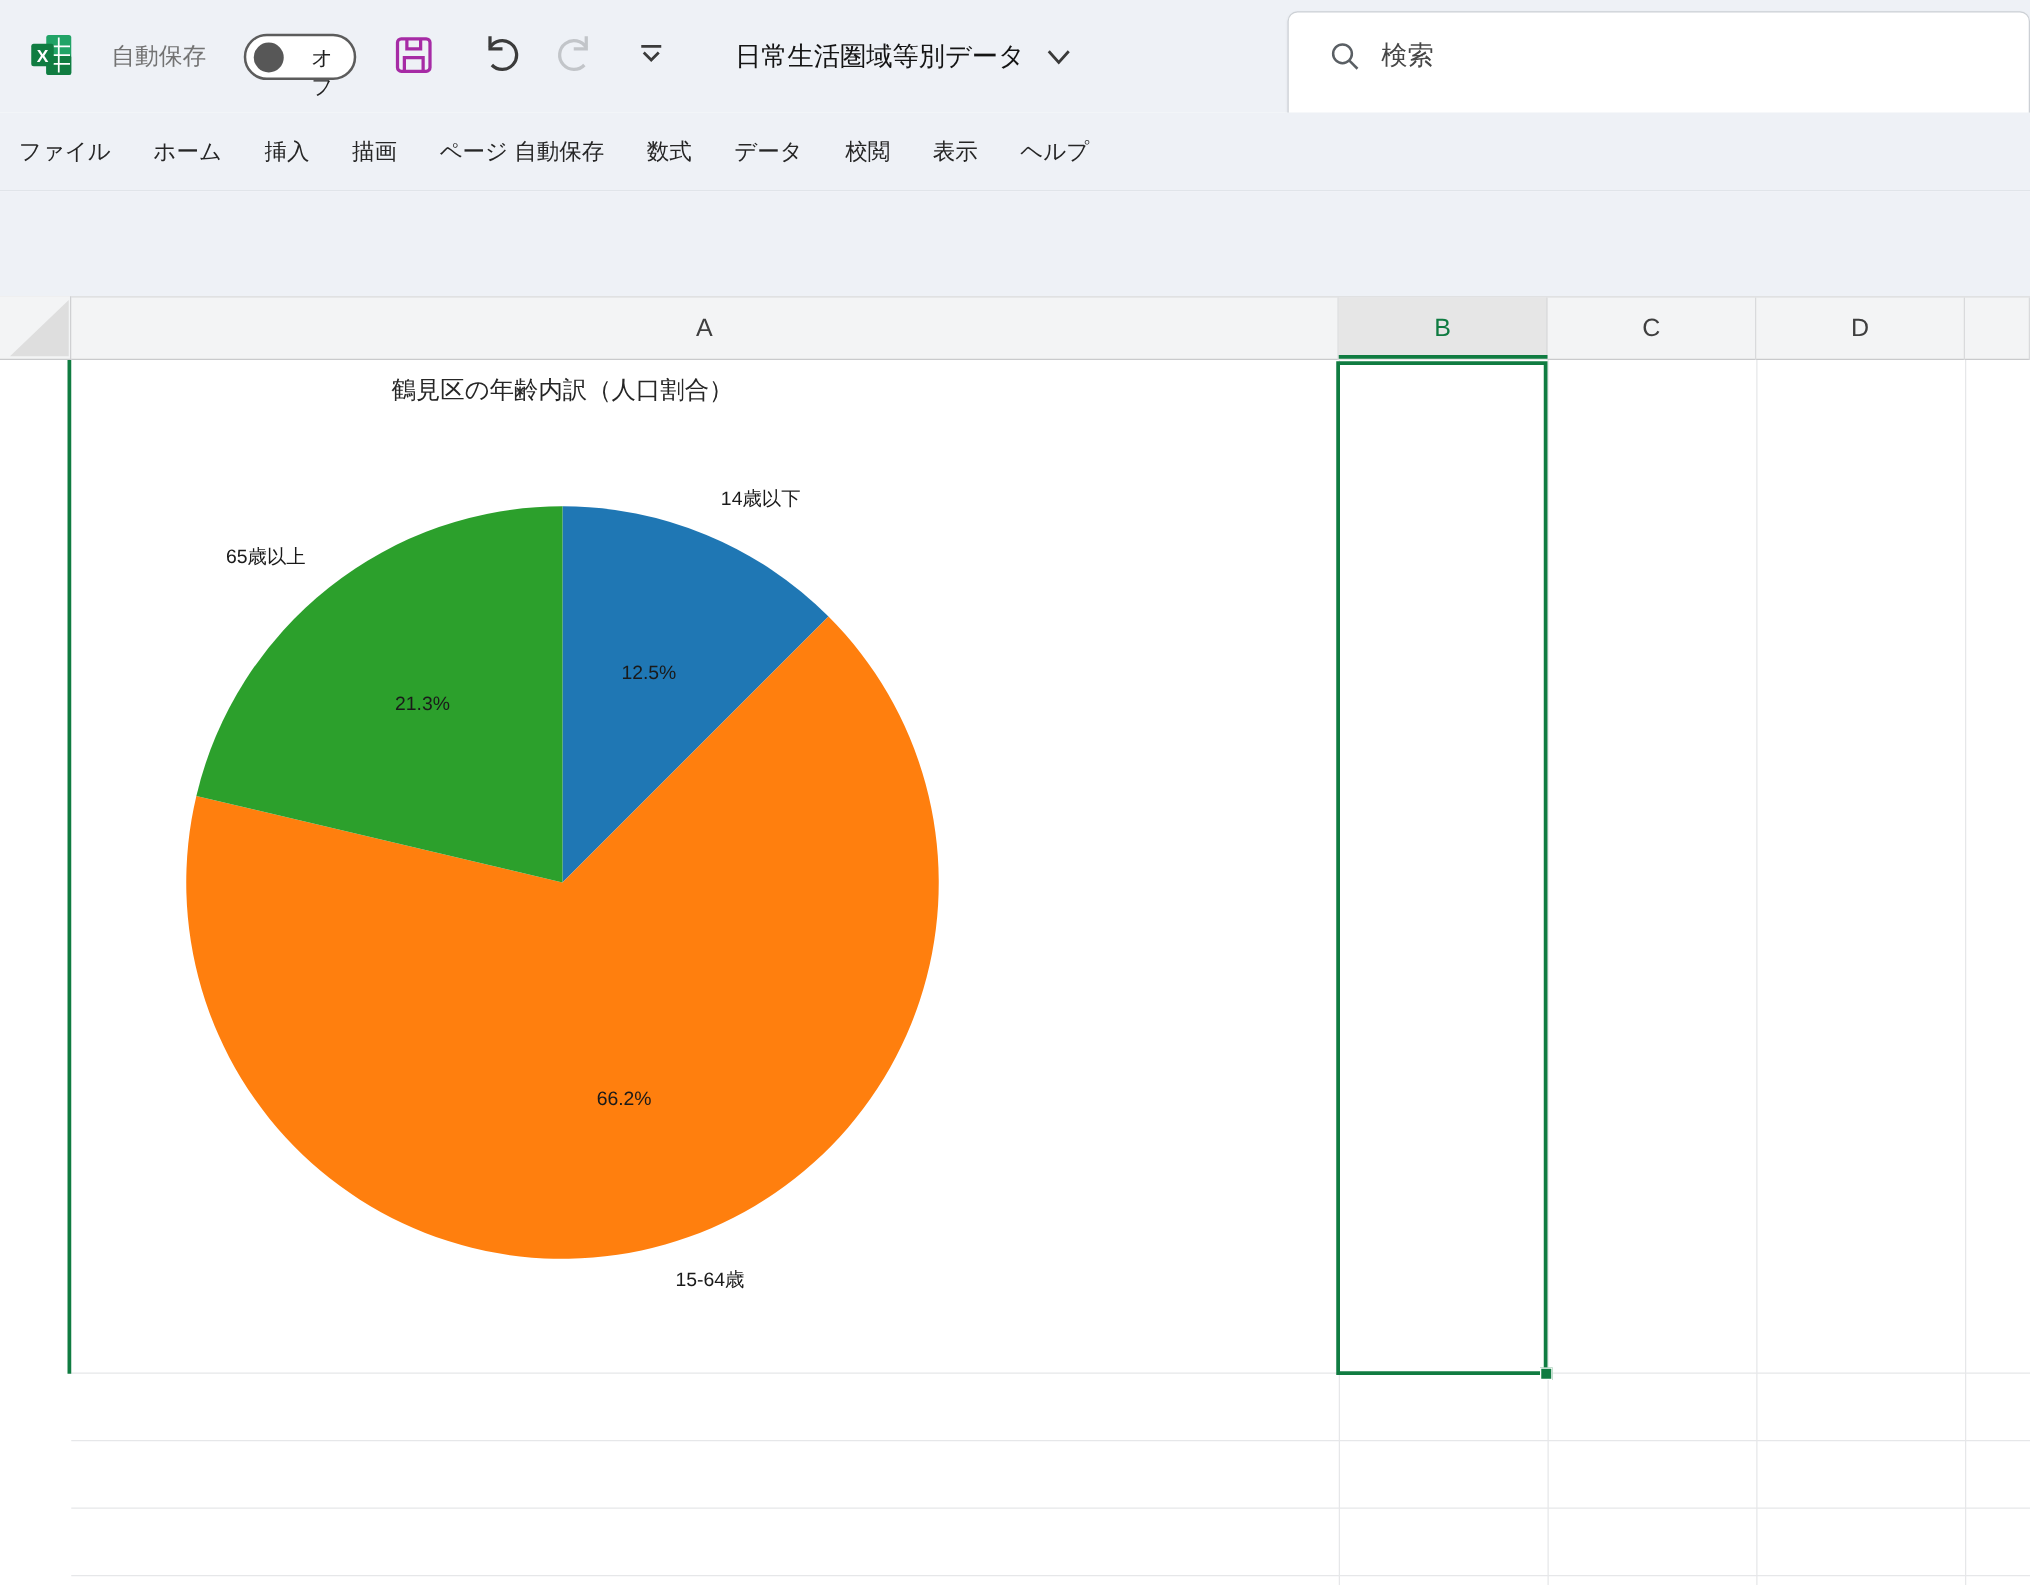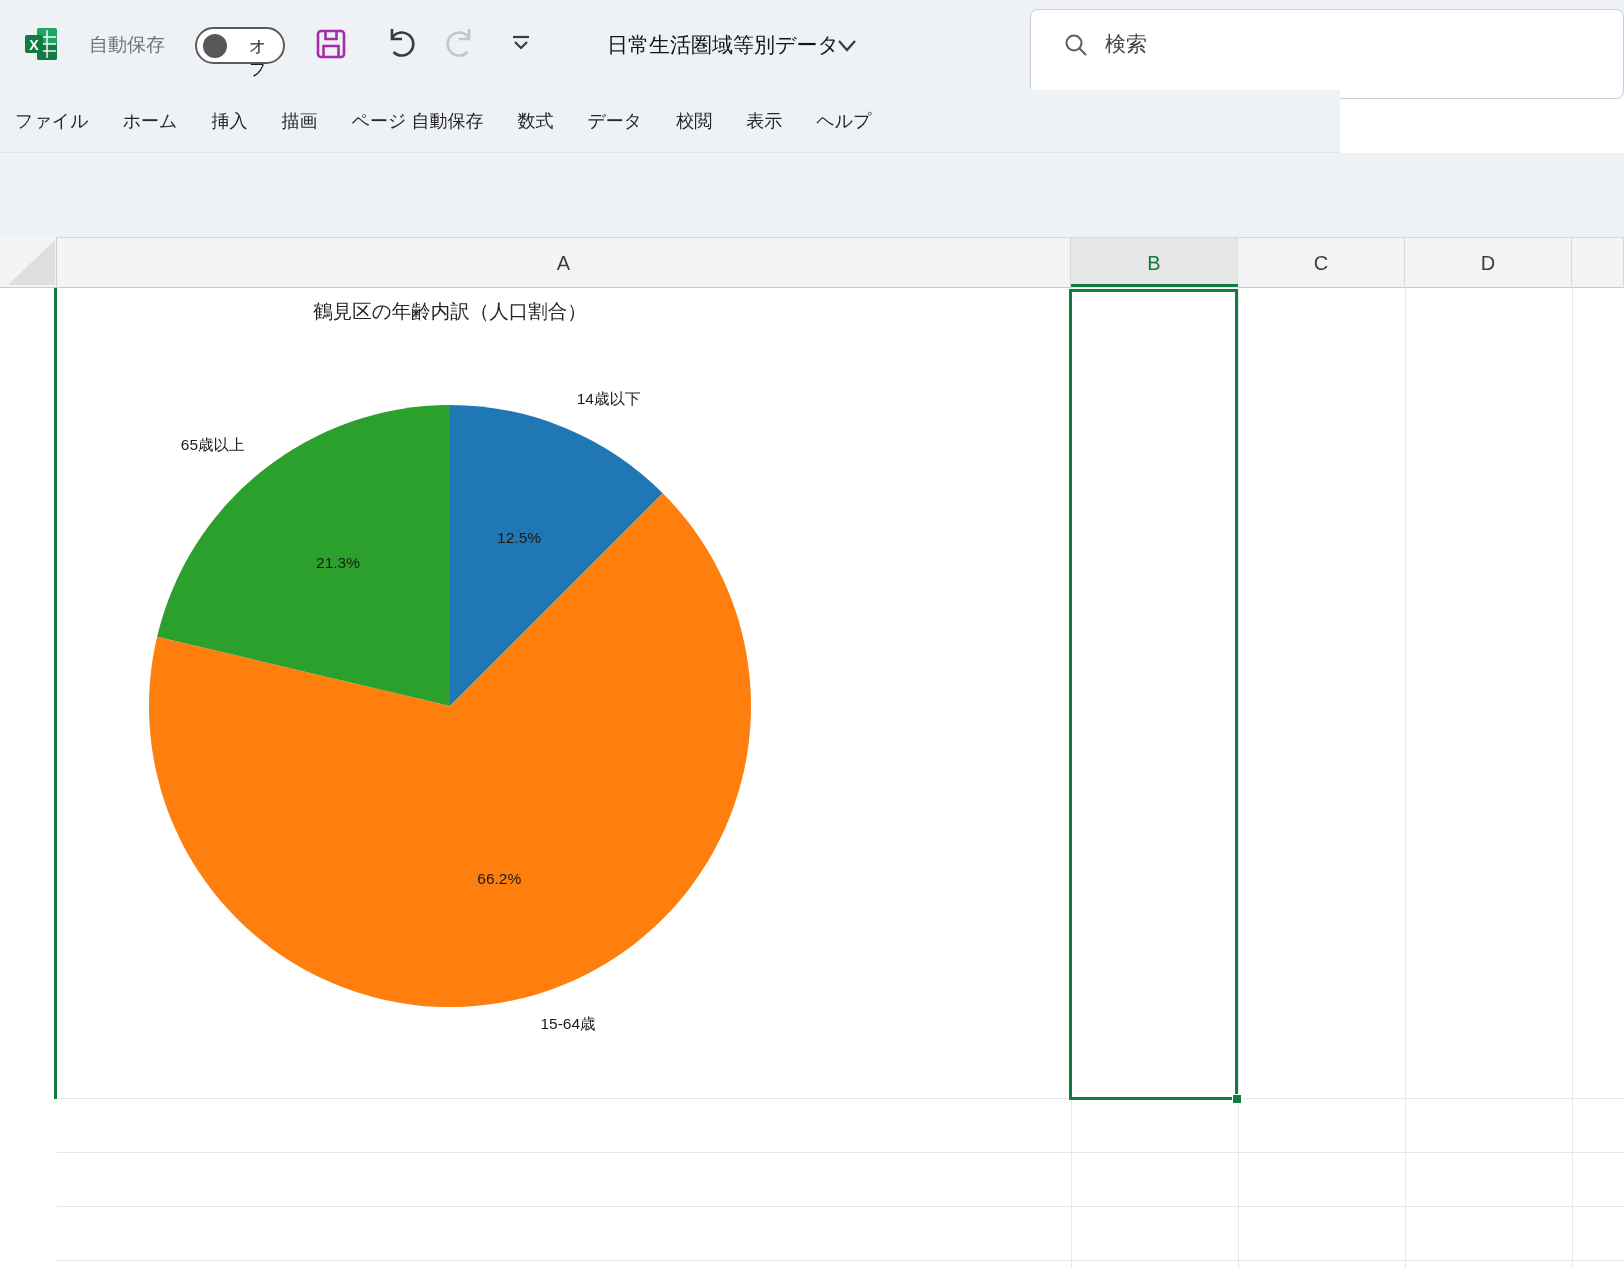--- a/index.html
+++ b/index.html
@@ -5,21 +5,21 @@
   html,body{margin:0;padding:0;}
   body{
     width:1624px;height:1268px;overflow:hidden;position:relative;
     background:#ffffff;
     font-family:"Liberation Sans","DejaVu Sans",sans-serif;
     -webkit-font-smoothing:antialiased;
   }
   .abs{position:absolute;}
   
   #topbar{left:0;top:0;width:1624px;height:90px;background:#eef1f6;}
-  #tabsrow{left:0;top:90px;width:1340px;height:62px;background:#eef1f6;border-bottom:1px solid #e0e4e9;}
+  #tabsrow{left:0;top:90px;width:1624px;height:62px;background:#eef1f6;border-bottom:1px solid #e0e4e9;}
   #formularow{left:0;top:153px;width:1624px;height:84px;background:#eef1f6;}
   .qat-label{font-size:19px;color:#737373;}
   #autosave-toggle{left:195px;top:27px;width:90px;height:37px;border:2px solid #5c5c5c;border-radius:20px;background:#fff;box-sizing:border-box;cursor:pointer;}
   #autosave-knob{position:absolute;left:6px;top:4.5px;width:24px;height:24px;border-radius:50%;background:#575757;}
   #autosave-state{position:absolute;left:52px;top:6px;font-size:17px;color:#1f1f1f;}
   .iconbtn{cursor:pointer;}
   #doc-title{font-size:21px;color:#141414;cursor:pointer;}
   #search-box{left:1030px;top:9px;width:594px;height:90px;background:#fff;border:1px solid #ccd0d5;border-radius:8px;box-sizing:border-box;box-shadow:0 1px 2px rgba(0,0,0,.05);cursor:text;}
   #search-text{position:absolute;left:74px;top:20px;font-size:21px;color:#474747;}
   
@@ -78,21 +78,21 @@
     <polyline points="10,5 10,15 20,15" fill="none" stroke="#3b3b3b" stroke-width="2.6"></polyline>
   </svg>
   <svg class="abs iconbtn" style="left:441px;top:24px" width="38" height="38" viewBox="0 0 38 38">
     <path d="M28 14 a 11.5 11.5 0 1 0 -1.5 14" fill="none" stroke="#c2c5c9" stroke-width="2.6"></path>
     <polyline points="28,5 28,15 18,15" fill="none" stroke="#c2c5c9" stroke-width="2.6"></polyline>
   </svg>
   <svg class="abs iconbtn" style="left:510px;top:34px" width="22" height="20" viewBox="0 0 22 20">
     <line x1="3" y1="3" x2="19" y2="3" stroke="#3b3b3b" stroke-width="2.2"></line>
     <polyline points="5,8 11,14 17,8" fill="none" stroke="#3b3b3b" stroke-width="2.2"></polyline>
   </svg>
-  <span class="abs" id="doc-title" style="left:607px;top:31px">日常生活圏域等別データ</span>
+  <span class="abs" id="doc-title" style="left:588px;top:31px">日常生活圏域等別データ</span>
   <svg class="abs" style="left:836px;top:38px" width="22" height="16" viewBox="0 0 22 16">
     <polyline points="3,3 11,12 19,3" fill="none" stroke="#3a3a3a" stroke-width="2.2"></polyline>
   </svg>
   <div class="abs" id="search-box">
     <svg style="position:absolute;left:32px;top:22px" width="26" height="26" viewBox="0 0 26 26">
       <circle cx="11" cy="11" r="7.5" fill="none" stroke="#5a5f64" stroke-width="2"></circle>
       <line x1="16.5" y1="16.5" x2="23" y2="23" stroke="#5a5f64" stroke-width="2"></line>
     </svg>
     <span id="search-text">検索</span>
   </div>

